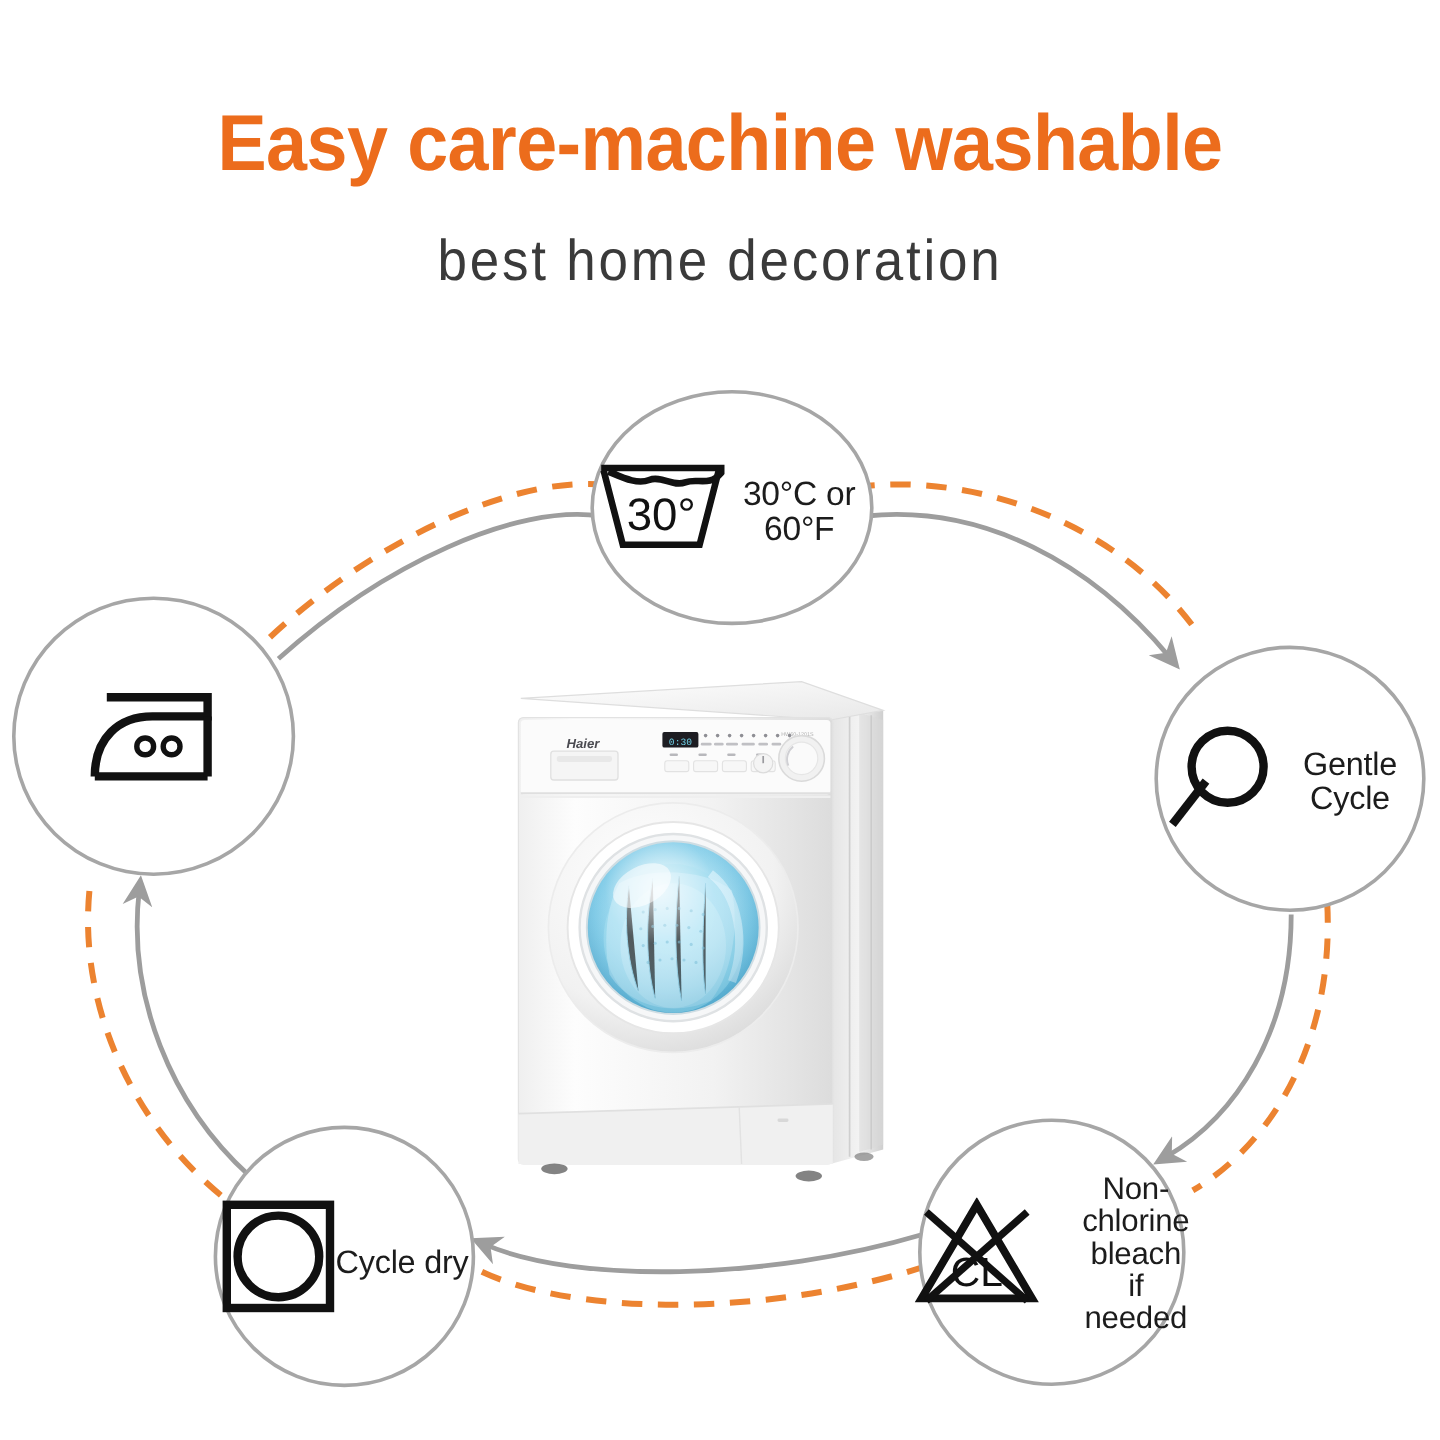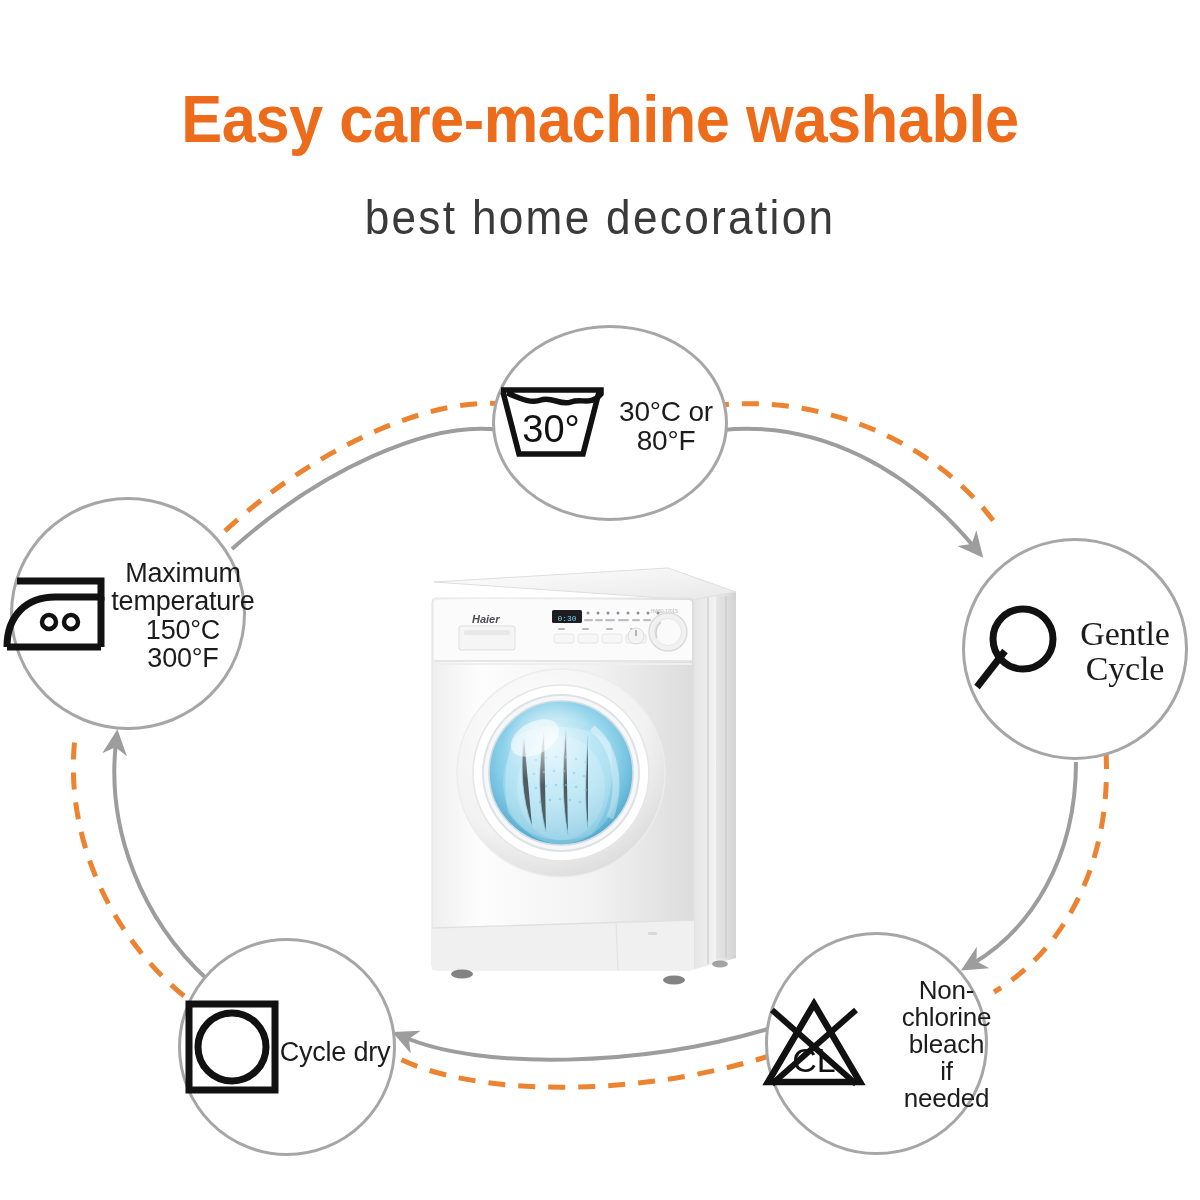--- a/index.html
+++ b/index.html
@@ -87,21 +87,21 @@
     text-align: center;
     line-height: 1.04;
     white-space: pre-line;
     letter-spacing: -0.2px;
   }
 
   #badge-wash   { left: 492px; top: 325px;  width: 236px;  height: 196px; border-radius: 50%; }
   #badge-wash .caption { font-size: 28px; margin-top: 6px; }
 
   #badge-gentle { left: 962px; top: 538px;  width: 226px;  height: 222px; }
-  #badge-gentle .caption { font-size: 34px; margin-top: 4px; font-family: Liberation Serif, serif; }
+  #badge-gentle .caption { font-size: 27px; margin-top: 4px; }
 
   #badge-bleach { left: 765px; top: 932px;  width: 223px;  height: 223px; }
   #badge-bleach .caption { font-size: 26px; margin-top: 2px; margin-left: 36px; }
 
   #badge-tumble { left: 178px; top: 938px;  width: 218px;  height: 218px; }
   #badge-tumble .caption { font-size: 27px; margin-top: 10px; }
 
   #badge-iron   { left: 10px;  top: 497px;  width: 236px;  height: 233px; }
   #badge-iron .caption { font-size: 27px; margin-top: 4px; }
 </style>
@@ -298,21 +298,21 @@
   </svg>
 
   <div class="badge" id="badge-wash">
     <span class="glyph">
       <svg width="112" height="78" viewBox="0 0 112 78" xmlns="http://www.w3.org/2000/svg">
         <path d="M6,6 L106,6 L106,10 C96,22 86,14 76,18 C66,22 56,12 46,16 C36,20 24,14 12,9" fill="none" stroke="#111" stroke-width="5.5" stroke-linejoin="miter"></path>
         <path d="M8,8 L24,70 L88,70 L104,8" fill="none" stroke="#111" stroke-width="5.5" stroke-linejoin="miter"></path>
         <text x="56" y="58" text-anchor="middle" font-family="Liberation Sans, sans-serif" font-size="38" font-weight="normal" fill="#111">30°</text>
       </svg>
     </span>
-    <span class="caption">30°C or 80°F</span>
+    <span class="caption">30°C or 60°F</span>
   </div>
 
   <div class="badge" id="badge-gentle">
     <span class="glyph">
       <svg width="100" height="100" viewBox="0 0 100 100" xmlns="http://www.w3.org/2000/svg">
         <circle cx="58" cy="40" r="30" fill="none" stroke="#111" stroke-width="7"></circle>
         <line x1="12" y1="88" x2="40" y2="52" stroke="#111" stroke-width="7" stroke-linecap="butt"></line>
       </svg>
     </span>
     <span class="caption">Gentle Cycle</span>
@@ -345,18 +345,15 @@
   <div class="badge" id="badge-iron">
     <span class="glyph">
       <svg width="110" height="78" viewBox="0 0 110 78" xmlns="http://www.w3.org/2000/svg">
         <path d="M6,72 C6,40 26,22 54,22 L100,22 L100,6 L16,6" fill="none" stroke="#111" stroke-width="7" stroke-linejoin="miter" stroke-linecap="butt"></path>
         <line x1="6" y1="72" x2="100" y2="72" stroke="#111" stroke-width="7"></line>
         <line x1="100" y1="22" x2="100" y2="72" stroke="#111" stroke-width="7"></line>
         <circle cx="48" cy="47" r="7" fill="none" stroke="#111" stroke-width="4.5"></circle>
         <circle cx="70" cy="47" r="7" fill="none" stroke="#111" stroke-width="4.5"></circle>
       </svg>
     </span>
-    <span class="caption">Maximum
-temperature
-150°C 300°F</span>
   </div>
 
 </div>
 
 </body></html>

